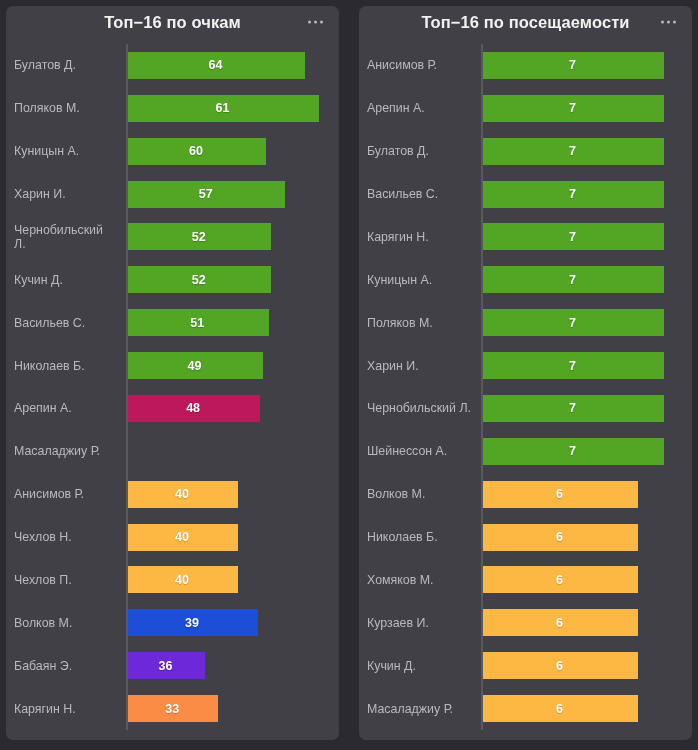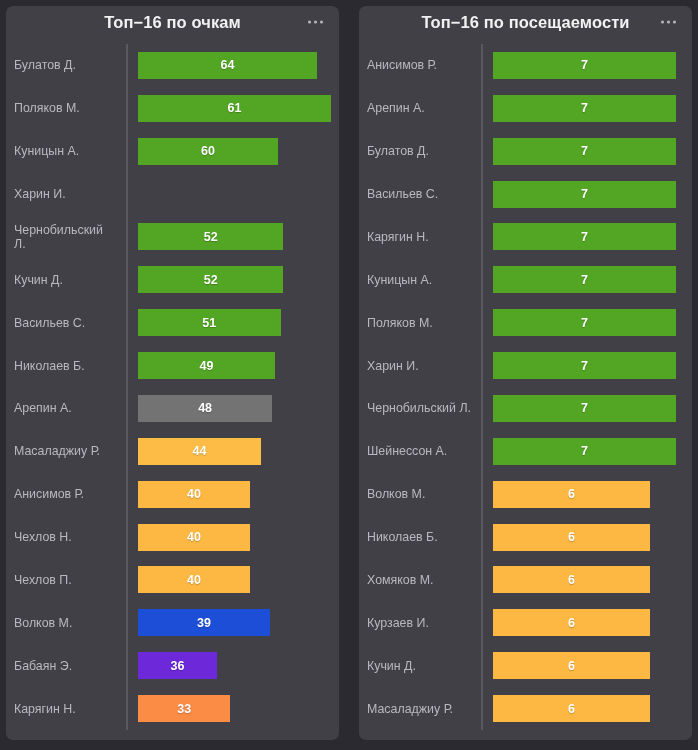--- a/index.html
+++ b/index.html
@@ -113,21 +113,20 @@
     white-space: normal;
     word-break: break-word;
   }
 
   .bar-wrap {
     position: relative;
     flex: 1 1 auto;
     height: 100%;
     display: flex;
     align-items: center;
-    padding-left: 12px;
   }
 
   .bar {
     height: 27px;
     display: flex;
     align-items: center;
     justify-content: center;
     position: relative;
   }
 
@@ -187,20 +186,25 @@
           <div class="row">
             <div class="row-label">Куницын А.</div>
             <div class="bar-wrap">
               <div class="bar" style="width: 140px; background: rgb(83, 165, 36);">
                 <span class="bar-value">60</span>
               </div>
             </div>
           </div>
           <div class="row">
             <div class="row-label">Харин И.</div>
+            <div class="bar-wrap">
+              <div class="bar" style="width: 159.422px; background: rgb(83, 165, 36);">
+                <span class="bar-value">57</span>
+              </div>
+            </div>
           </div>
           <div class="row">
             <div class="row-label">Чернобильский Л.</div>
             <div class="bar-wrap">
               <div class="bar" style="width: 145.438px; background: rgb(83, 165, 36);">
                 <span class="bar-value">52</span>
               </div>
             </div>
           </div>
           <div class="row">
@@ -223,32 +227,27 @@
             <div class="row-label">Николаев Б.</div>
             <div class="bar-wrap">
               <div class="bar" style="width: 137.047px; background: rgb(83, 165, 36);">
                 <span class="bar-value">49</span>
               </div>
             </div>
           </div>
           <div class="row">
             <div class="row-label">Арепин А.</div>
             <div class="bar-wrap">
-              <div class="bar" style="width: 134.25px; background: #737373;">
+              <div class="bar" style="width: 134.25px; background: #be185d;">
                 <span class="bar-value">48</span>
               </div>
             </div>
           </div>
           <div class="row">
             <div class="row-label">Масаладжиу Р.</div>
-            <div class="bar-wrap">
-              <div class="bar" style="width: 123.062px; background: rgb(252, 188, 69);">
-                <span class="bar-value">44</span>
-              </div>
-            </div>
           </div>
           <div class="row">
             <div class="row-label">Анисимов Р.</div>
             <div class="bar-wrap">
               <div class="bar" style="width: 111.875px; background: rgb(253, 184, 67);">
                 <span class="bar-value">40</span>
               </div>
             </div>
           </div>
           <div class="row">

